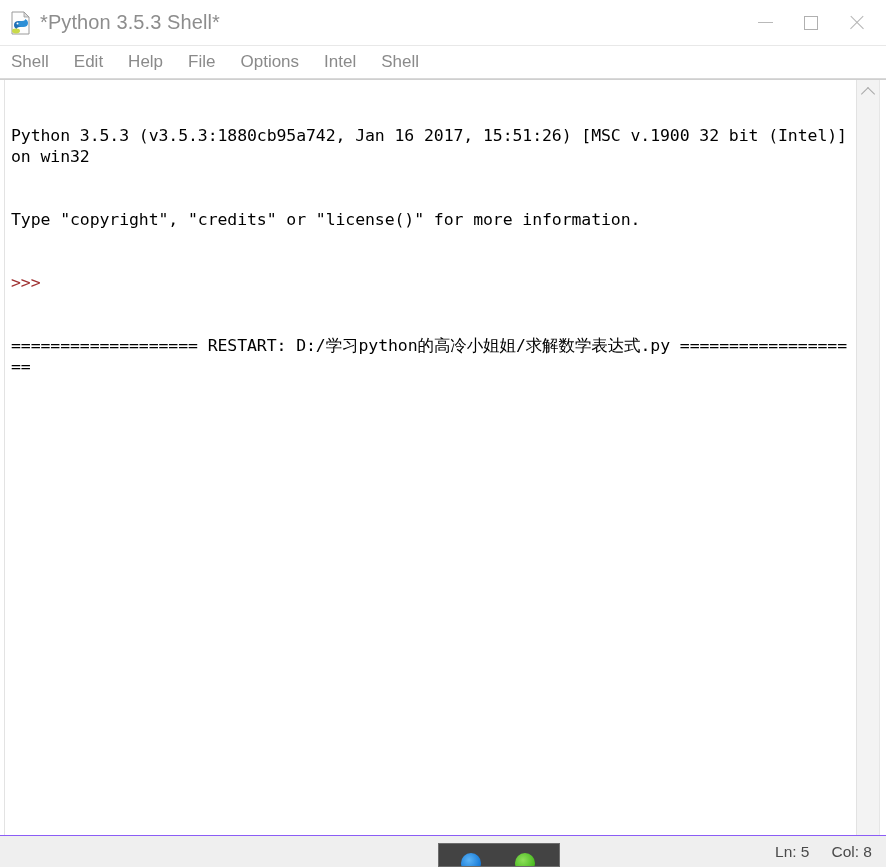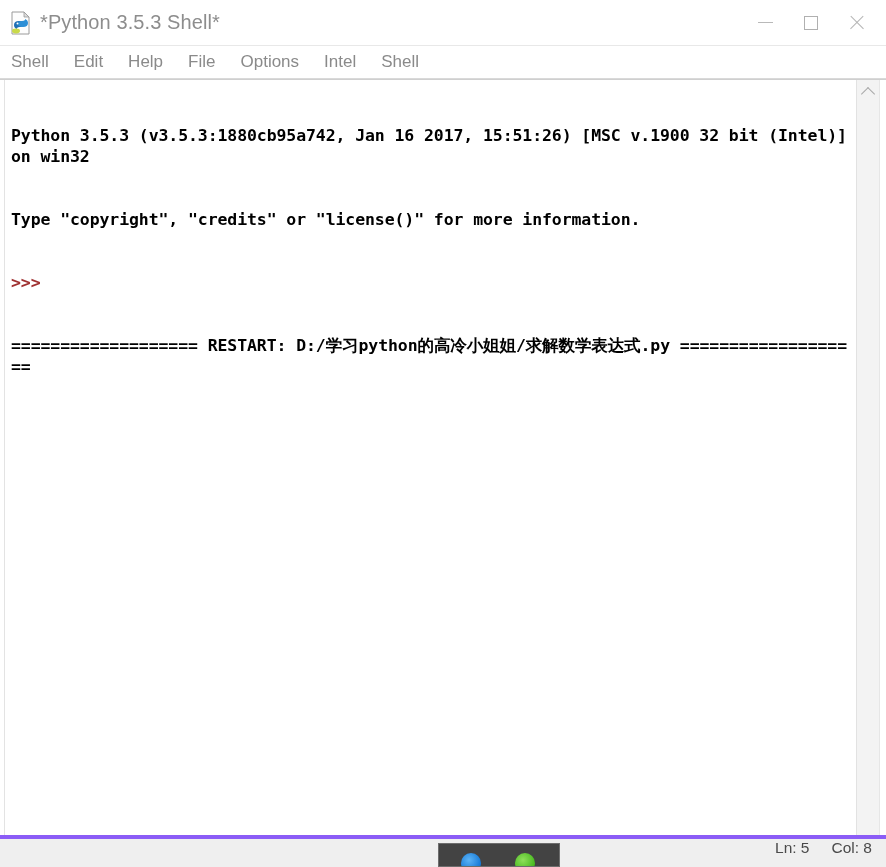--- a/index.html
+++ b/index.html
@@ -139,21 +139,20 @@
     overflow: hidden;
     padding: 3px 0 0 6px;
     box-sizing: border-box;
     font-family: "DejaVu Sans Mono", "Liberation Mono", monospace;
     font-size: 16.5px;
     line-height: 21px;
     color: #000000;
     white-space: pre-wrap;
     word-break: break-all;
     letter-spacing: -0.1px;
-    font-weight: bold;
   }
   .c-line { display: block; }
   .c-prompt { color: #a03232; }
 
   
   #vscroll {
     width: 22px;
     flex: 0 0 22px;
     background: #f3f3f3;
     border-left: 1px solid #e2e2e2;
@@ -186,22 +185,23 @@
     flex: 0 0 6px;
     background: #ffffff;
     border-left: 1px solid #e6e6e6;
   }
 
   
   #statusbar {
     height: 32px;
     flex: 0 0 32px;
     background: #efefef;
-    border-top: 4px solid #8b5cf6;
-    display: flex;
+    border-top: 1px solid #8b5cf6;
+    display: flex;
+    align-items: center;
     justify-content: flex-end;
     padding-right: 14px;
     box-sizing: border-box;
     position: relative;
   }
   .status-cell {
     font-size: 15.5px;
     color: #4a4a4a;
     margin-left: 22px;
     white-space: nowrap;

